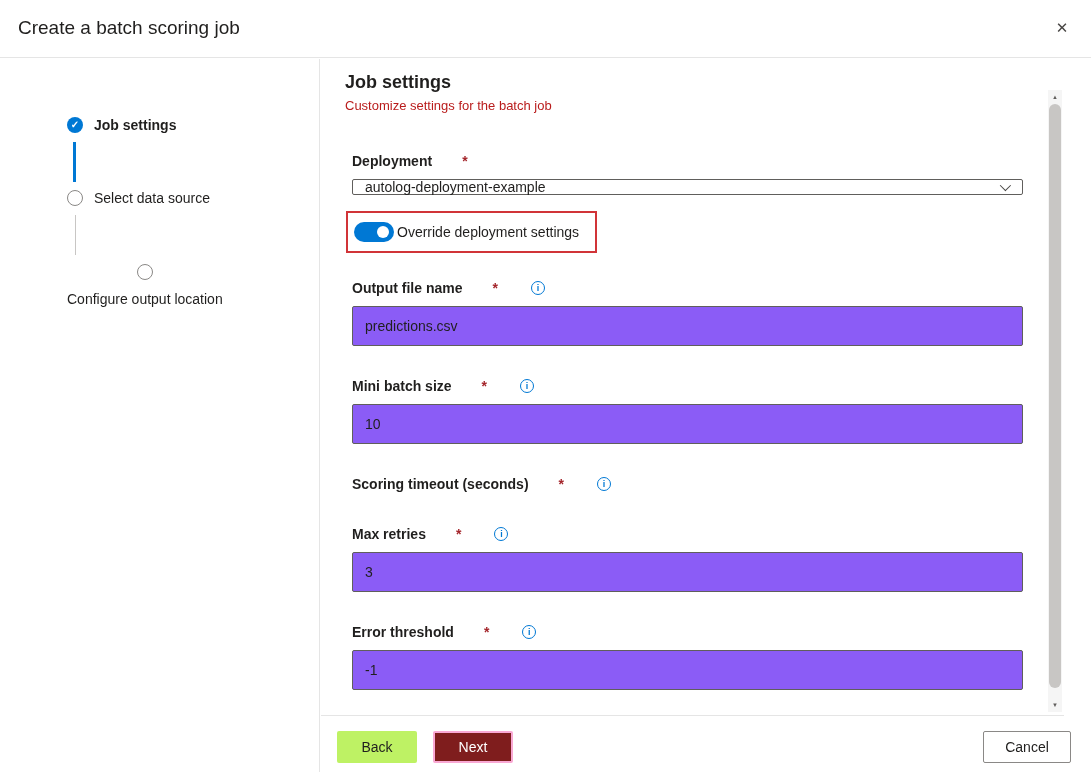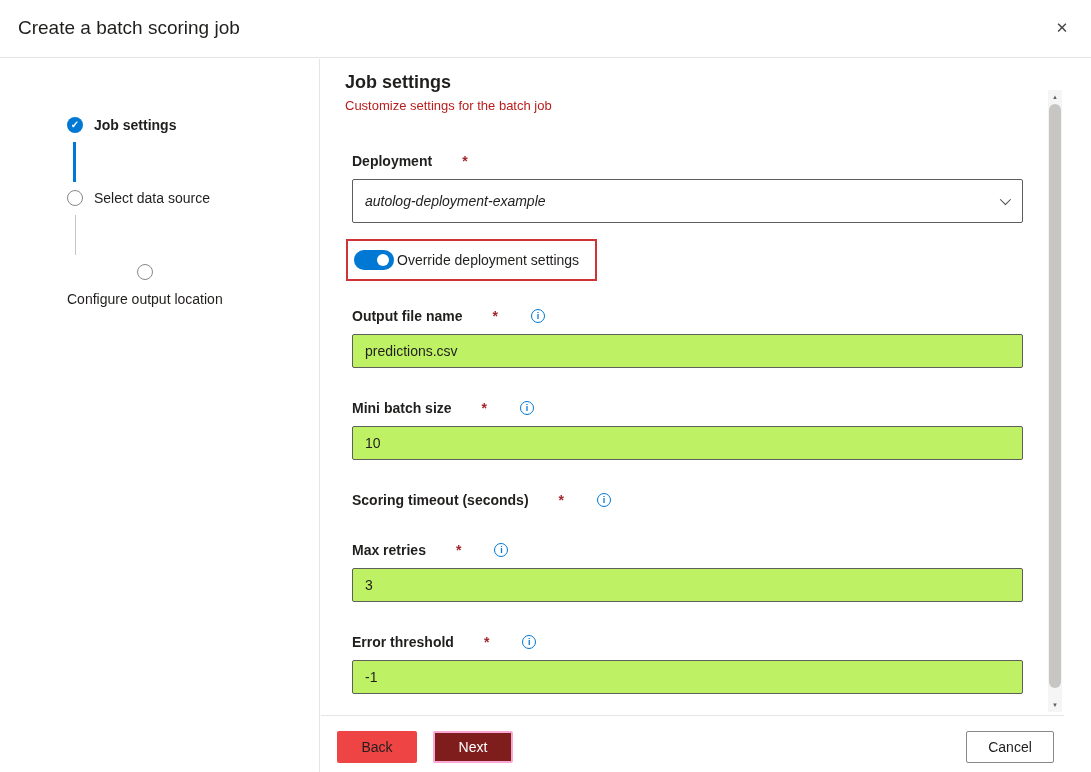--- a/index.html
+++ b/index.html
@@ -57,45 +57,45 @@
   .form { margin-left: 7px; width: 671px; }
   .field-label { display: flex; align-items: center; font-size: 14px; font-weight: 700; color: #201f1e; height: 20px; gap: 26px; }
   .required { color: #a4262c; margin-left: 4px; font-weight: 700; }
   .info-icon {
     width: 14px; height: 14px; margin-left: 7px; border: 1px solid #0078d4; border-radius: 50%;
     color: #0078d4; font-size: 9px; line-height: 1; font-weight: 700;
     display: inline-flex; align-items: center; justify-content: center; cursor: pointer;
   }
 
   .combobox {
-    margin-top: 8px; height: 44px; width: 100%;
+    margin-top: 8px; height: 16px; width: 100%;
     border: 1px solid #605e5c; border-radius: 2px; background: #fff;
     display: flex; align-items: center; justify-content: space-between;
-    padding: 0 14px 0 12px; font-size: 14px; cursor: pointer; font-style: italic;
+    padding: 0 14px 0 12px; font-size: 14px; cursor: pointer;
   }
   .chevron-down {
     width: 8px; height: 8px; border-right: 1.5px solid #484644; border-bottom: 1.5px solid #484644;
     transform: rotate(45deg) translateY(-2px);
   }
 
   .toggle-annotation {
     display: inline-flex; align-items: center; gap: 3px;
     border: 2px solid #d13438;
     margin: 16px 0 25px -6px; padding: 9px 16px 9px 6px;
   }
   .toggle { position: relative; width: 40px; height: 20px; border-radius: 10px; background: #0078d4; cursor: pointer; flex: 0 0 40px; }
   .toggle-knob { position: absolute; top: 4px; right: 5px; width: 12px; height: 12px; border-radius: 50%; background: #fff; }
   .toggle-label { font-size: 14px; color: #201f1e; }
 
   .field { margin-bottom: 30px; }
   .text-input {
-    margin-top: 8px; width: 100%; height: 34px;
+    margin-top: 8px; width: 100%; height: 40px;
     border: 1px solid #605e5c; border-radius: 2px;
     padding: 8px 12px; font-size: 14px; color: #201f1e;
-    font-family: "Liberation Sans", sans-serif; background: #bef264; outline: none;
+    font-family: "Liberation Sans", sans-serif; background: #8b5cf6; outline: none;
   }
 
   
   .scrollbar {
     position: absolute; right: 29px; top: 90px; width: 14px; height: 622px;
     background: #f5f5f5;
   }
   .scroll-arrow {
     position: absolute; left: 0; width: 14px; height: 14px;
     display: flex; align-items: center; justify-content: center;
@@ -104,23 +104,23 @@
   .scroll-arrow.up { top: 0; }
   .scroll-arrow.down { bottom: 0; }
   .scroll-thumb {
     position: absolute; left: 1px; top: 14px; width: 12px; height: 584px;
     background: #c8c6c4; border-radius: 6px; cursor: pointer;
   }
 
   
   .footer-divider { position: absolute; left: 321px; right: 27px; top: 715px; height: 1px; background: #e5e5e5; }
   .btn { position: absolute; top: 731px; height: 32px; border-radius: 2px; font-size: 14px; font-family: "Liberation Sans", sans-serif; cursor: pointer; }
-  .back-btn { left: 337px; width: 80px; background: #ef4444; border: none; color: #201f1e; }
+  .back-btn { left: 337px; width: 80px; background: #bef264; border: none; color: #201f1e; }
   .next-btn { left: 433px; width: 80px; background: #7f1d1d; border: 2px solid #f9a8d4; color: #fff; }
-  .cancel-btn { right: 37px; width: 88px; background: #fff; border: 1px solid #8a8886; color: #201f1e; }
+  .cancel-btn { right: 20px; width: 88px; background: #fff; border: 1px solid #8a8886; color: #201f1e; }
 </style>
 </head>
 <body>
 
 <div class="dialog-header">
   <div class="dialog-title">Create a batch scoring job</div>
   <button class="close-btn">
     <span>✕</span>
   </button>
 </div>

